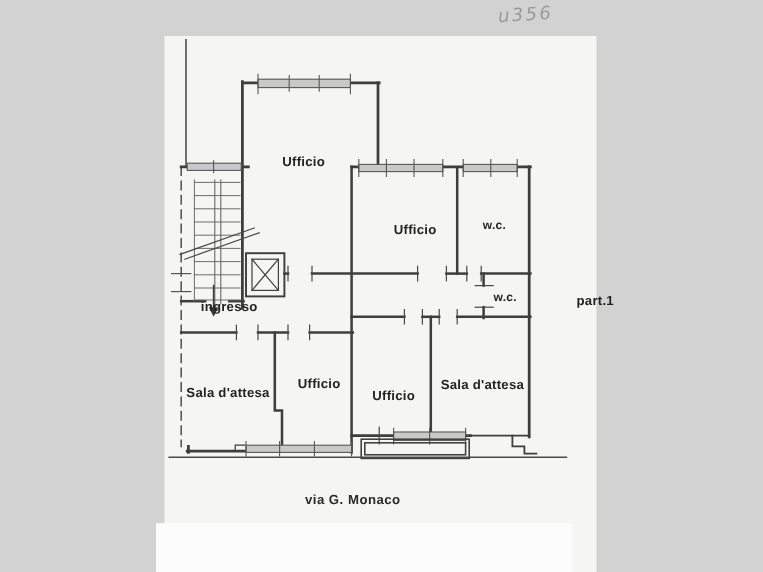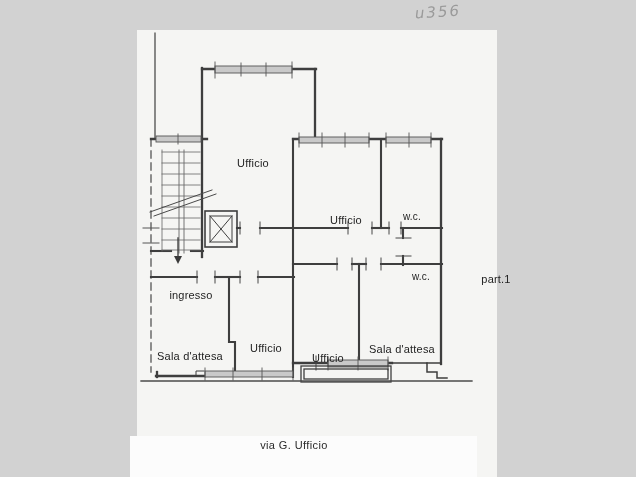--- a/index.html
+++ b/index.html
@@ -16,22 +16,22 @@
     background:#f5f5f3;
   }
   .paper-strip{
     position:absolute;left:130px;top:436px;width:347px;height:41px;
     background:#fcfcfc;
   }
   svg.plan{position:absolute;left:0;top:0;width:636px;height:477px;}
   .lbl{
     position:absolute;
     transform:translate(-50%,-50%);
-    font-size:11px;font-weight:400;color:#232323;
-    letter-spacing:.2px;white-space:nowrap;margin-top:28px;
+    font-size:11px;font-weight:700;color:#232323;
+    letter-spacing:.2px;white-space:nowrap;
   }
   .lbl.small{font-size:10px;}
   .lbl.street{letter-spacing:.4px;color:#2a2a2a;}
   .handwriting{
     position:absolute;
     transform:translate(-50%,-50%) rotate(-4deg);
     font-family:"DejaVu Sans",sans-serif;
     font-style:italic;
     font-size:15px;color:#9a9a9a;letter-spacing:2px;white-space:nowrap;
   }
@@ -179,24 +179,24 @@
 
     <g stroke="#4a4a4a" stroke-width="1.3">
       <path d="M141,381 H472"></path>
     </g>
   </svg>
 
   <span class="lbl" style="left:253px;top:135px">Ufficio</span>
   <span class="lbl" style="left:346px;top:192px">Ufficio</span>
   <span class="lbl small" style="left:412px;top:188px">w.c.</span>
   <span class="lbl small" style="left:421px;top:248px">w.c.</span>
-  <span class="lbl" style="left:191px;top:267px">ingresso</span>
+  <span class="lbl" style="left:191px;top:256px">ingresso</span>
   <span class="lbl" style="left:190px;top:328px">Sala d'attesa</span>
   <span class="lbl" style="left:266px;top:320px">Ufficio</span>
   <span class="lbl" style="left:328px;top:330px">Ufficio</span>
   <span class="lbl" style="left:402px;top:321px">Sala d'attesa</span>
 
   <span class="lbl" style="left:496px;top:251px">part.1</span>
-  <span class="lbl street" style="left:294px;top:417px">via G. Ufficio</span>
+  <span class="lbl street" style="left:294px;top:417px">via G. Monaco</span>
 
   <span class="handwriting" style="left:438px;top:12px">u356</span>
 
 </div>
 
 </body></html>

